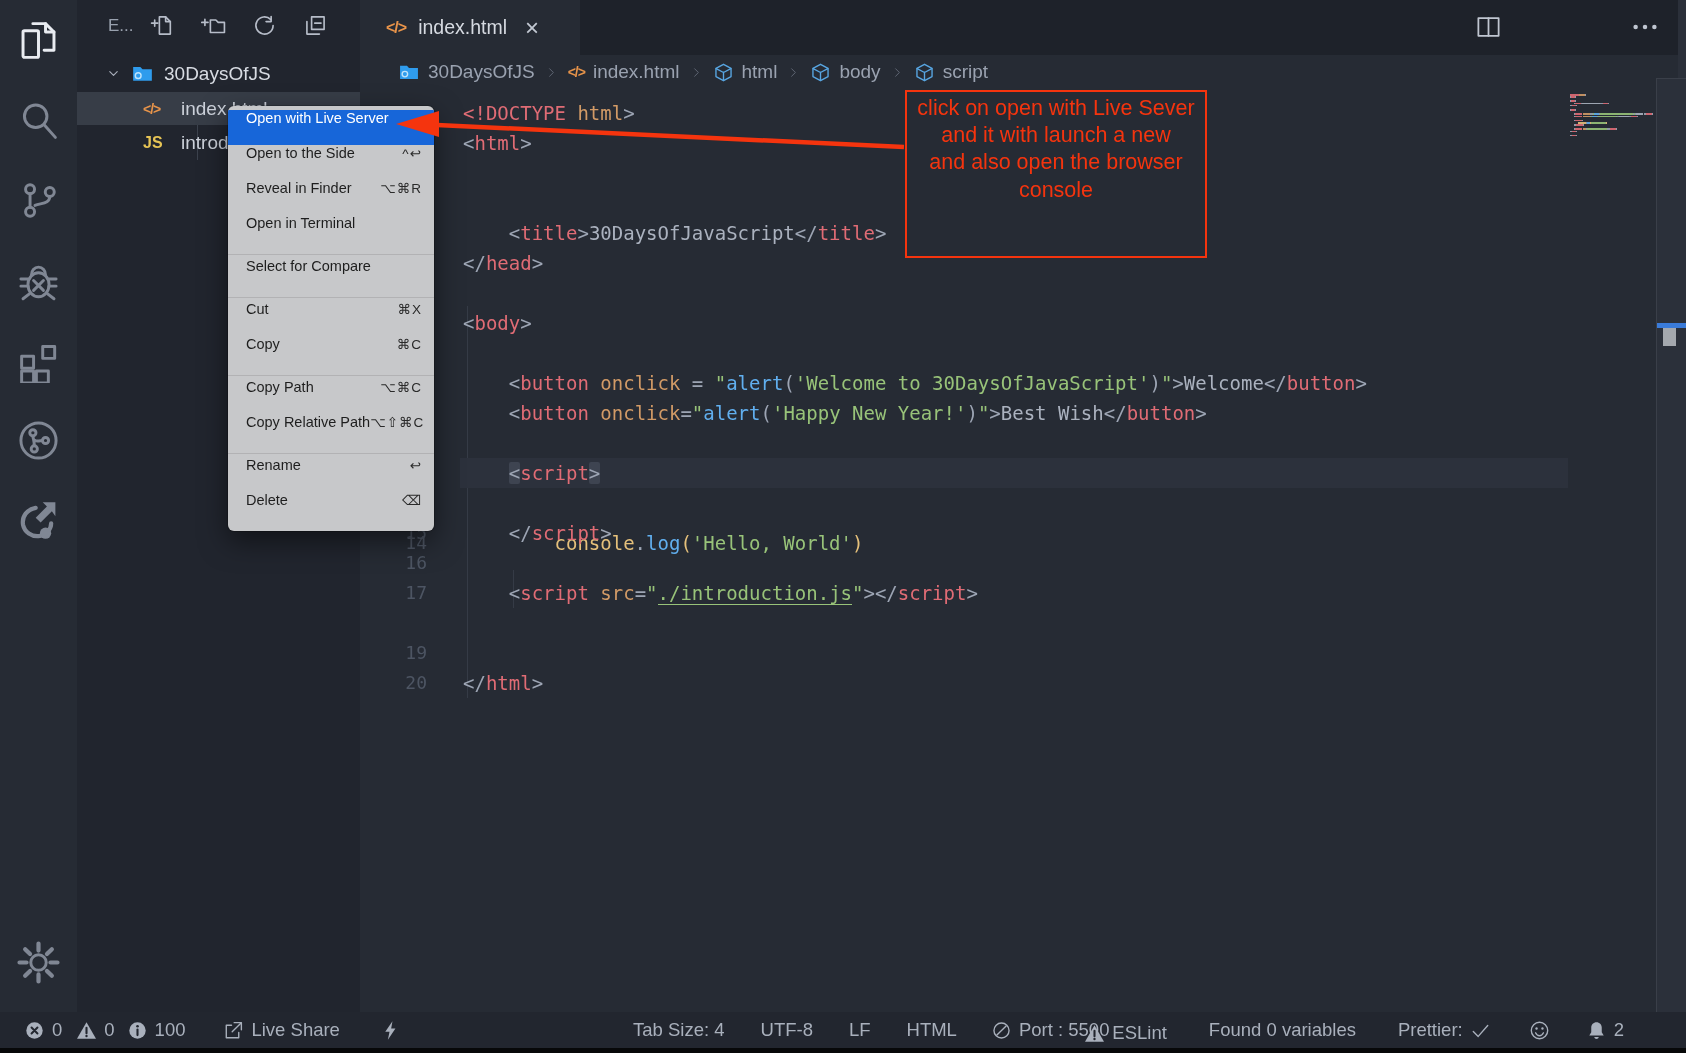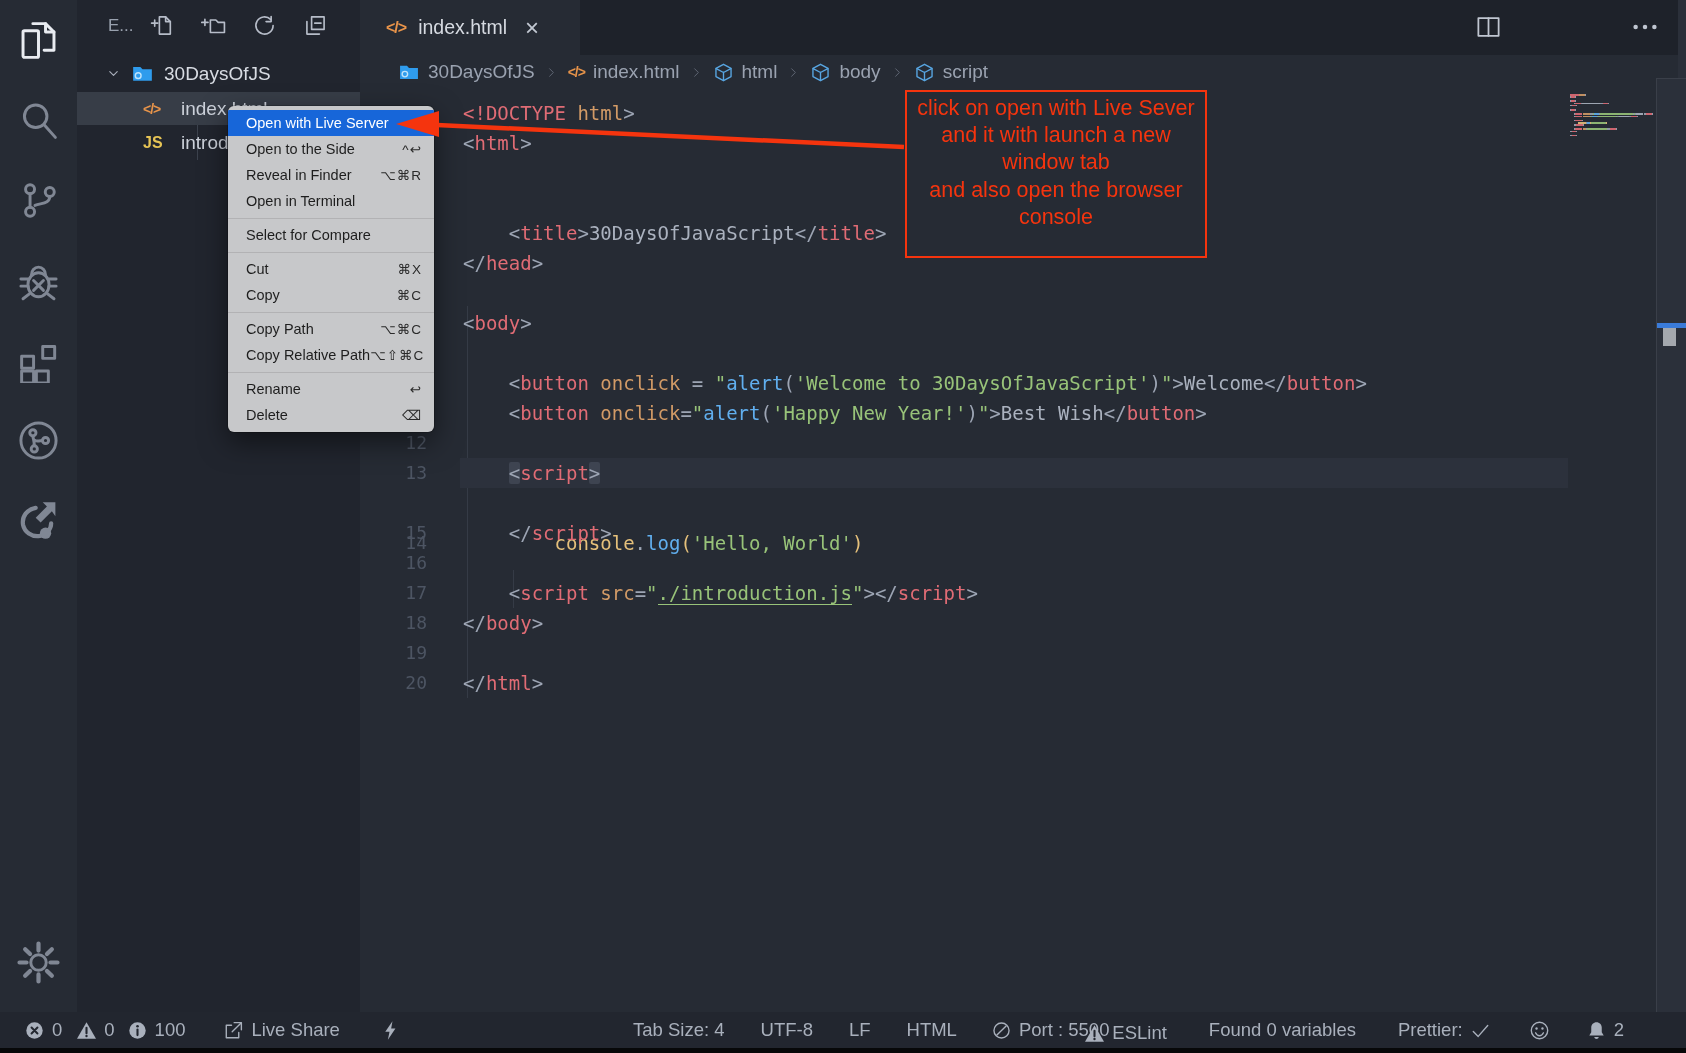--- a/index.html
+++ b/index.html
@@ -65,21 +65,21 @@
   .mm-bar{position:absolute;height:1.6px;opacity:.9;}
 
   
   .right-strip{left:1656px;top:78px;width:30px;height:934px;background:#2b303a;border-left:1px solid #3a3f49;border-top:1px solid #3a3f49;z-index:3;}
   .right-sliver{left:1678px;top:0;width:8px;height:78px;background:#2b303a;z-index:3;}
   .rs-blue{position:absolute;left:0;top:244px;width:30px;height:5px;background:#3a7bd9;}
   .rs-thumb{position:absolute;left:6px;top:249px;width:13px;height:18px;background:#a4a8ae;cursor:pointer;}
 
   
   .context-menu{left:228px;top:106px;width:206px;background:#c7c8ca;border-radius:6px;box-shadow:0 10px 28px rgba(0,0,0,.5),0 0 0 1px rgba(0,0,0,.18);padding:4px 0;z-index:60;overflow:hidden;}
-  .cm-item{display:flex;align-items:center;height:26px;padding:0 12px 0 18px;font-size:14.5px;color:#1e1e1e;cursor:pointer;white-space:nowrap;}
+  .cm-item{display:flex;align-items:flex-start;height:35px;padding:0 12px 0 18px;font-size:14.5px;color:#1e1e1e;cursor:pointer;white-space:nowrap;}
   .cm-item.hl{background:#1766d9;color:#fff;}
   .cm-shortcut{margin-left:auto;font-size:13.5px;color:#2a2a2a;letter-spacing:1px;}
   .cm-sep{height:1px;background:#b2b2b4;margin:3.5px 0;}
 
   
   .annotation{left:905px;top:90px;width:302px;height:168px;border:2.5px solid #f5340e;z-index:40;text-align:center;padding-top:3px;box-sizing:border-box;}
   .annotation div{font-size:21.5px;line-height:27.2px;color:#f5340e;}
 
   .arrow-svg{left:0;top:0;z-index:70;pointer-events:none;}
 
@@ -341,24 +341,20 @@
           <span class="ln">15</span>
           <span class="lc"><span style="color: rgb(171, 178, 191);">    </span><span style="color: rgb(157, 165, 180);">&lt;/</span><span style="color: rgb(224, 108, 117);">script</span><span style="color: rgb(157, 165, 180);">&gt;</span></span>
         </div>
         <div class="code-line" style="top: 460px;">
           <span class="ln">16</span>
           <span class="lc"></span>
         </div>
         <div class="code-line" style="top: 490px;">
           <span class="ln">17</span>
           <span class="lc"><span style="color: rgb(171, 178, 191);">    </span><span style="color: rgb(157, 165, 180);">&lt;</span><span style="color: rgb(224, 108, 117);">script</span><span style="color: rgb(171, 178, 191);"> </span><span style="color: rgb(209, 154, 102);">src</span><span style="color: rgb(157, 165, 180);">=</span><span style="color: rgb(152, 195, 121);">"</span><span class="tk-underline" style="color: rgb(152, 195, 121);">./introduction.js</span><span style="color: rgb(152, 195, 121);">"</span><span style="color: rgb(157, 165, 180);">&gt;&lt;/</span><span style="color: rgb(224, 108, 117);">script</span><span style="color: rgb(157, 165, 180);">&gt;</span></span>
-        </div>
-        <div class="code-line" style="top: 520px;">
-          <span class="ln">18</span>
-          <span class="lc"><span style="color: rgb(157, 165, 180);">&lt;/</span><span style="color: rgb(224, 108, 117);">body</span><span style="color: rgb(157, 165, 180);">&gt;</span></span>
         </div>
         <div class="code-line" style="top: 550px;">
           <span class="ln">19</span>
           <span class="lc"></span>
         </div>
         <div class="code-line" style="top: 580px;">
           <span class="ln">20</span>
           <span class="lc"><span style="color: rgb(157, 165, 180);">&lt;/</span><span style="color: rgb(224, 108, 117);">html</span><span style="color: rgb(157, 165, 180);">&gt;</span></span>
         </div>
       </div>
@@ -448,21 +444,20 @@
 
   <div class="abs right-strip">
     <div class="rs-blue"></div>
     <div class="rs-thumb"></div>
   </div>
   <div class="abs right-sliver"></div>
 
   <div class="abs annotation" id="annotation">
       <div>click on open with Live Sever</div>
       <div>and it with launch a new</div>
-      <div>window tab</div>
       <div>and also open the browser</div>
       <div>console</div>
     </div>
 
   <svg class="abs arrow-svg" width="1686" height="1053">
     <line x1="437" y1="125" x2="904" y2="147" stroke="#f5340e" stroke-width="4.5"></line>
     <polygon points="396,124 439,111 439,137" fill="#f5340e"></polygon>
   </svg>
 
   <div class="abs context-menu" id="contextMenu">

